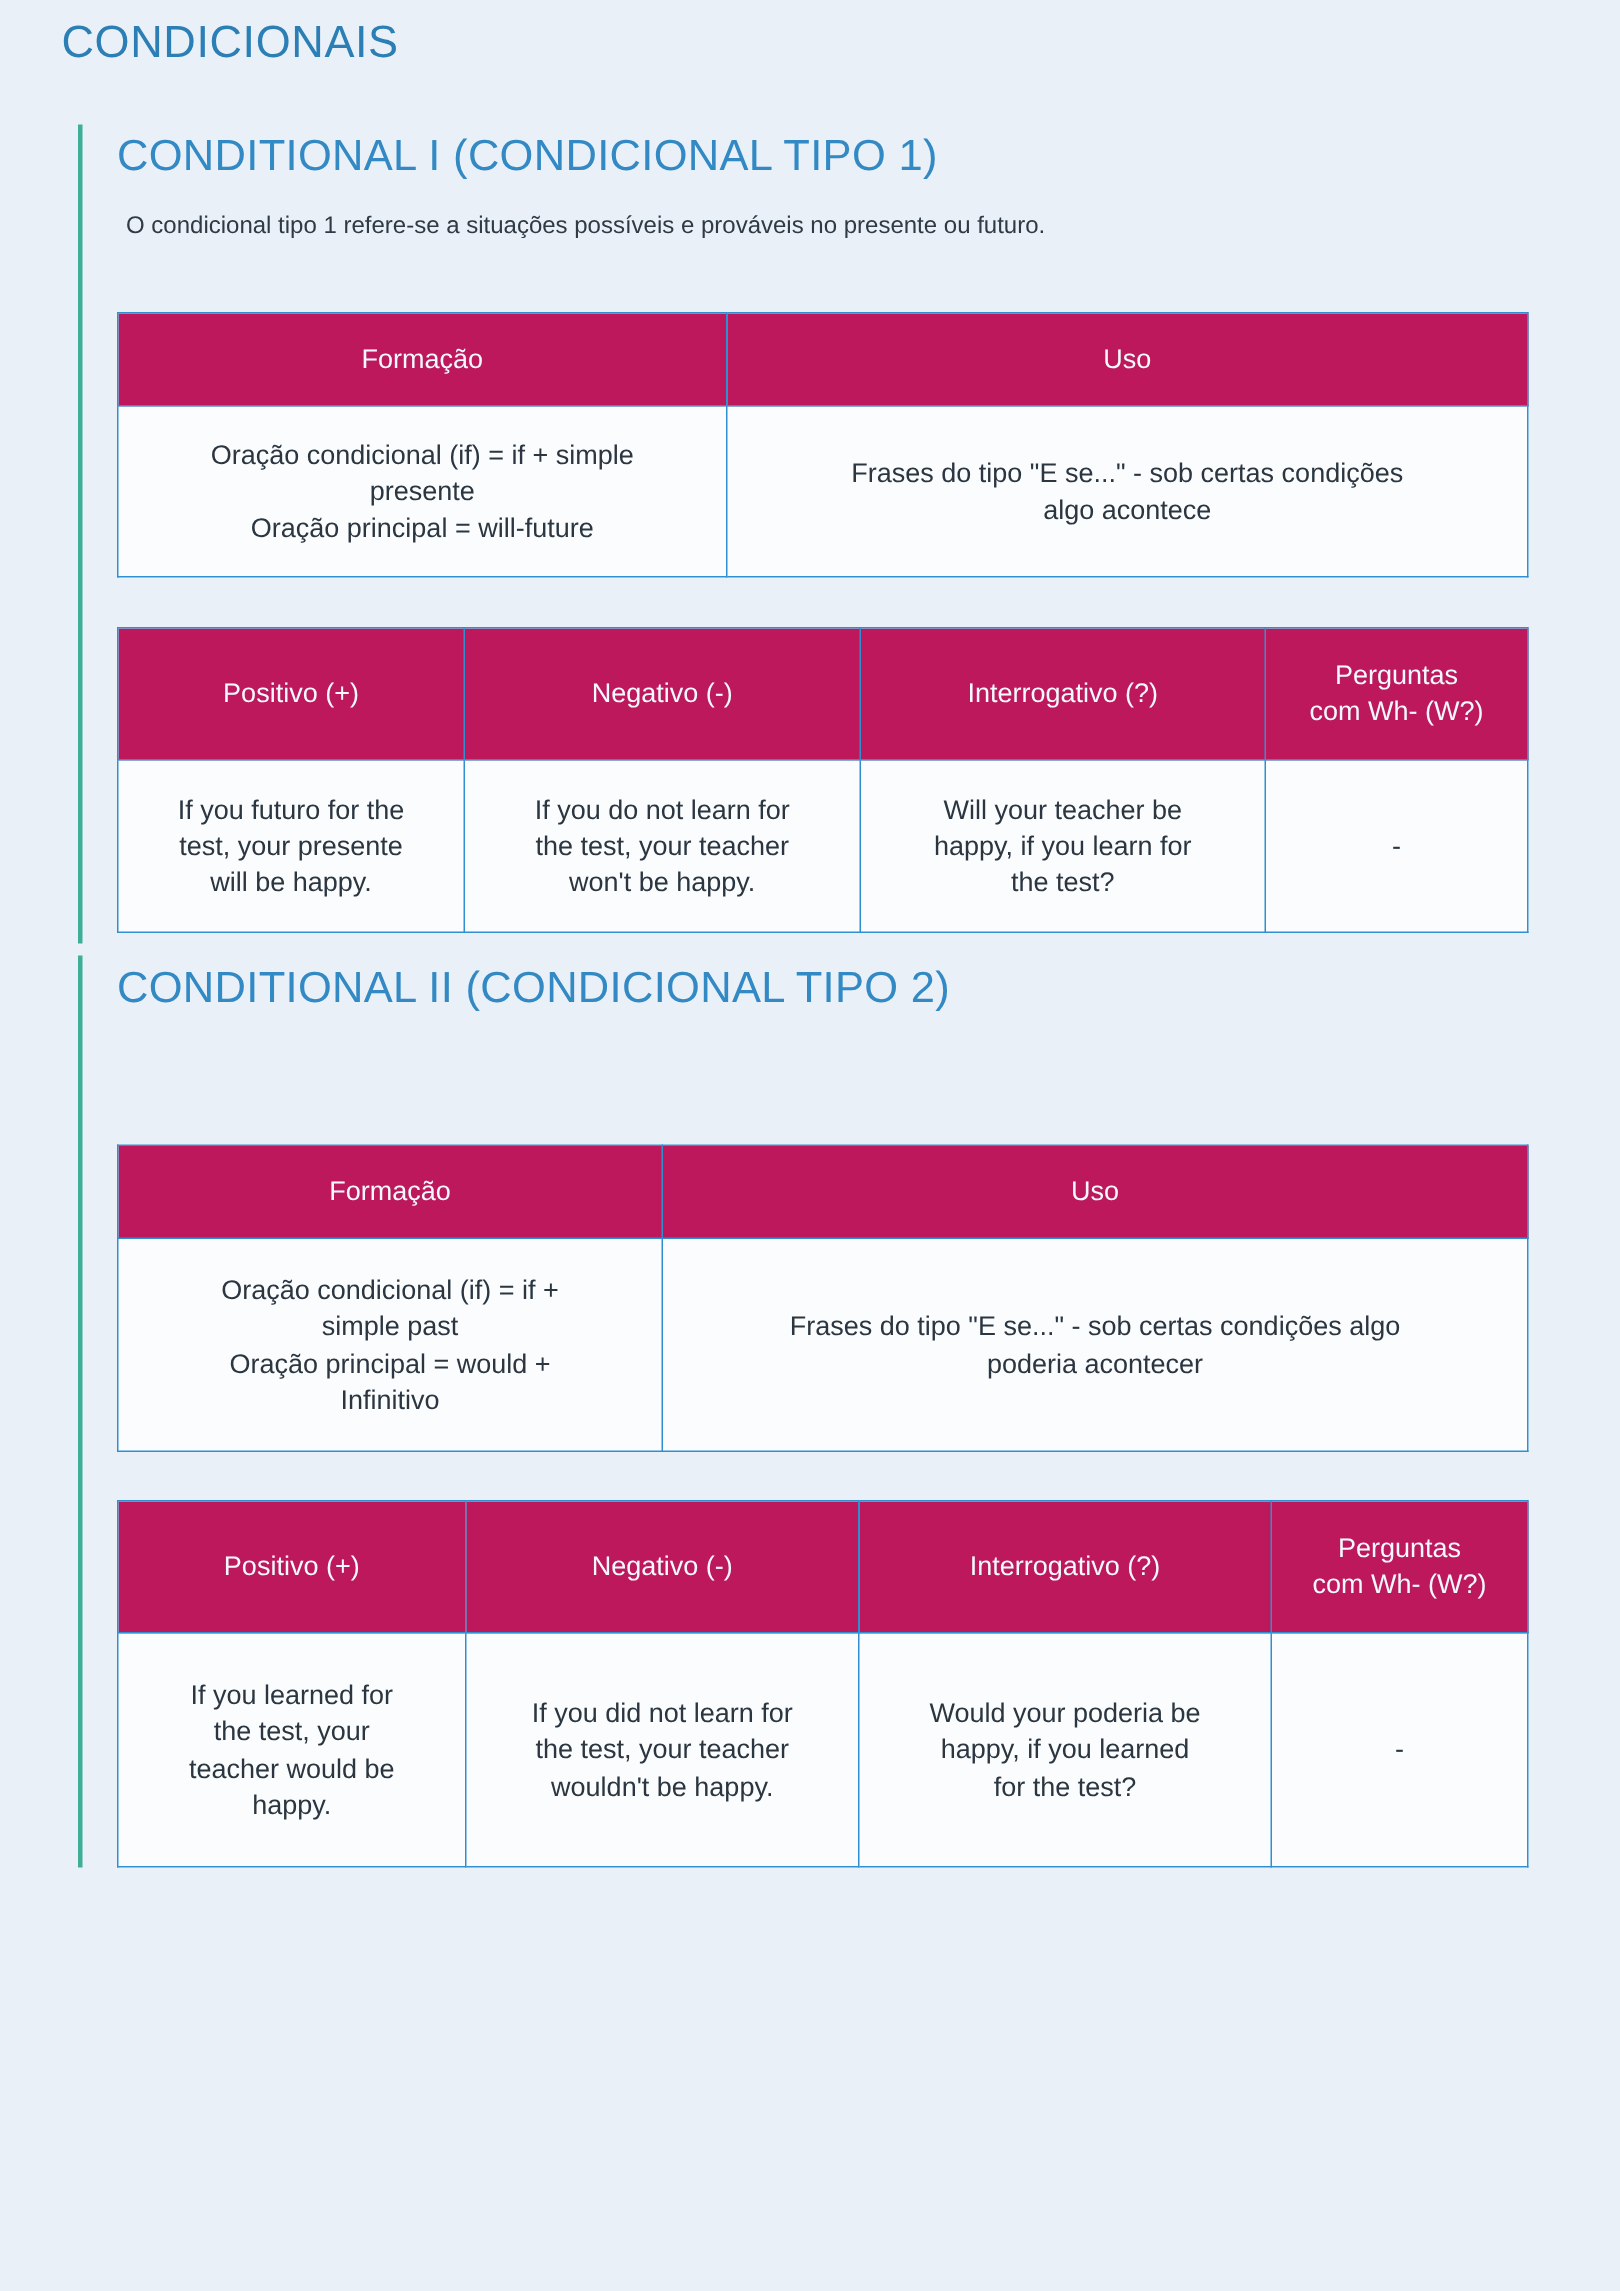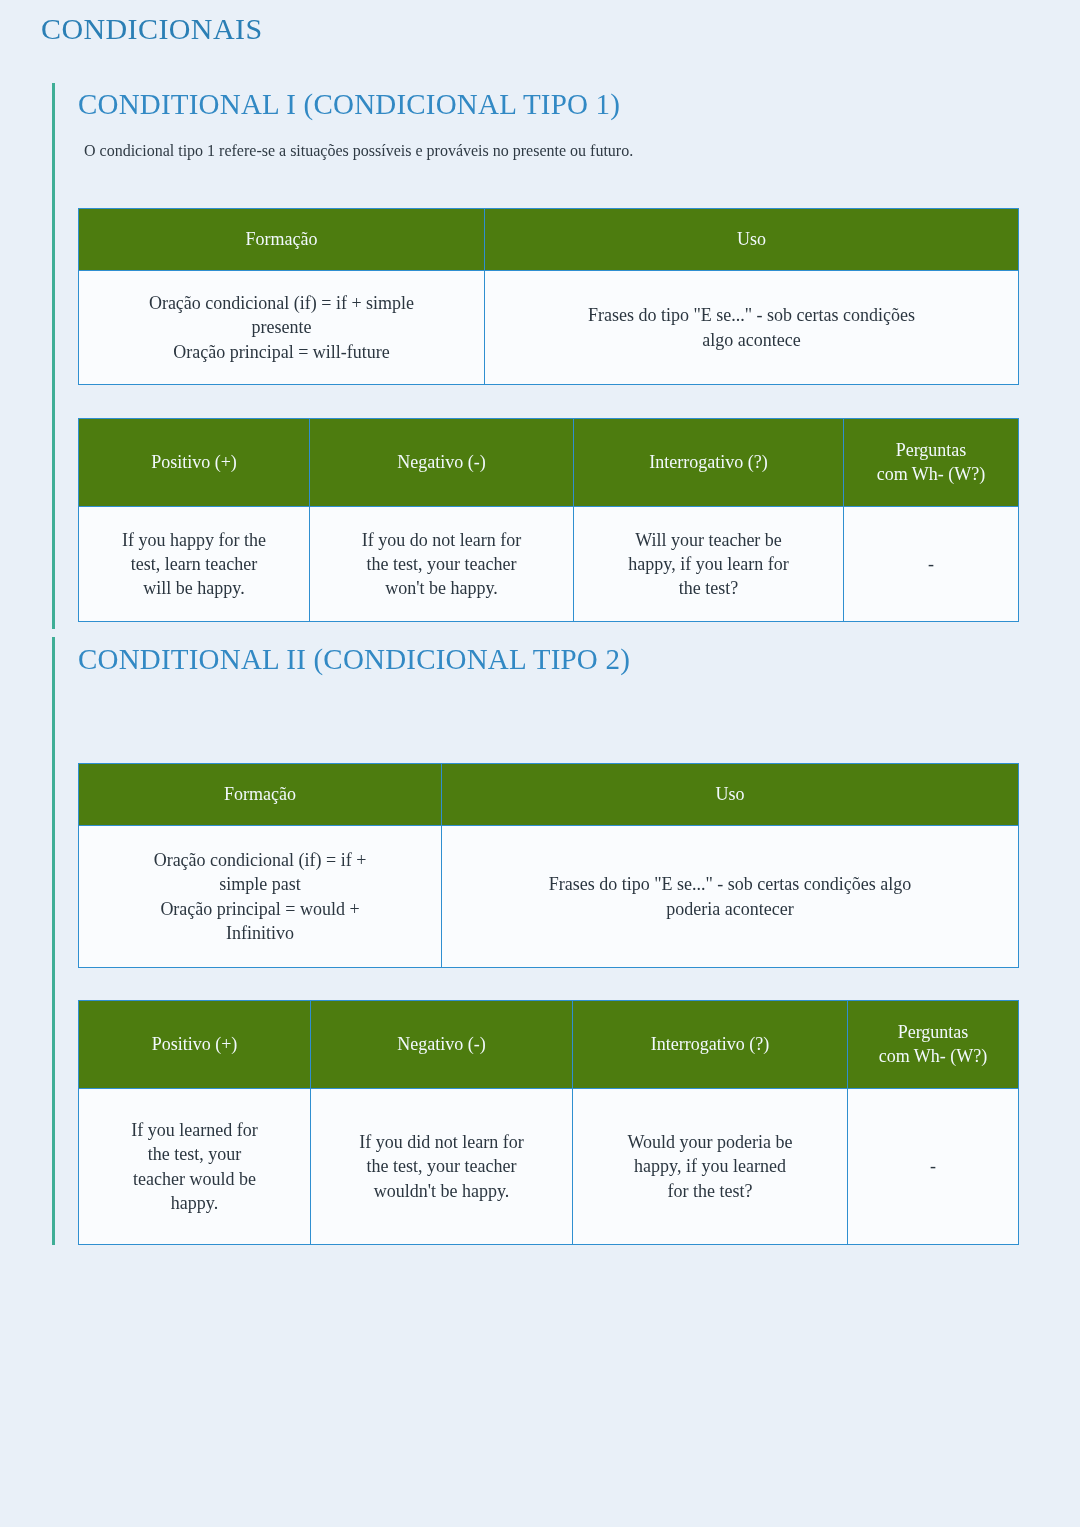--- a/index.html
+++ b/index.html
@@ -10,21 +10,20 @@
     background: #e9f0f8;
     font-family: "Liberation Sans", sans-serif;
   }
 
   .page {
     position: relative;
     width: 1076px;
     height: 1527px;
     background: #e9f0f8;
     overflow: hidden;
-    font-family: Liberation Serif, serif;
   }
 
   
   .doc-title {
     position: absolute;
     left: 41px;
     top: 12px;
     font-size: 30px;
     font-weight: 400;
     letter-spacing: 0.4px;
@@ -67,21 +66,21 @@
 
   
   .tbl {
     position: absolute;
     border-collapse: collapse;
     table-layout: fixed;
     background: #fafcfe;
     border: 1px solid #2f8fd0;
   }
   .tbl th {
-    background: #4d7c0f;
+    background: #be185d;
     color: #f2f9fd;
     font-size: 18px;
     font-weight: 400;
     line-height: 1.28;
     padding: 13px 8px;
     text-align: center;
     vertical-align: middle;
     border: 1px solid #2f8fd0;
   }
   .tbl td {
@@ -169,22 +168,22 @@
         <th>Interrogativo (?)</th>
         <th>
           <span class="cellline">Perguntas</span>
           <span class="cellline">com Wh- (W?)</span>
         </th>
       </tr>
     </thead>
     <tbody>
       <tr>
         <td>
-          <span class="cellline">If you happy for the</span>
-          <span class="cellline">test, learn teacher</span>
+          <span class="cellline">If you futuro for the</span>
+          <span class="cellline">test, your presente</span>
           <span class="cellline">will be happy.</span>
         </td>
         <td>
           <span class="cellline">If you do not learn for</span>
           <span class="cellline">the test, your teacher</span>
           <span class="cellline">won't be happy.</span>
         </td>
         <td>
           <span class="cellline">Will your teacher be</span>
           <span class="cellline">happy, if you learn for</span>

